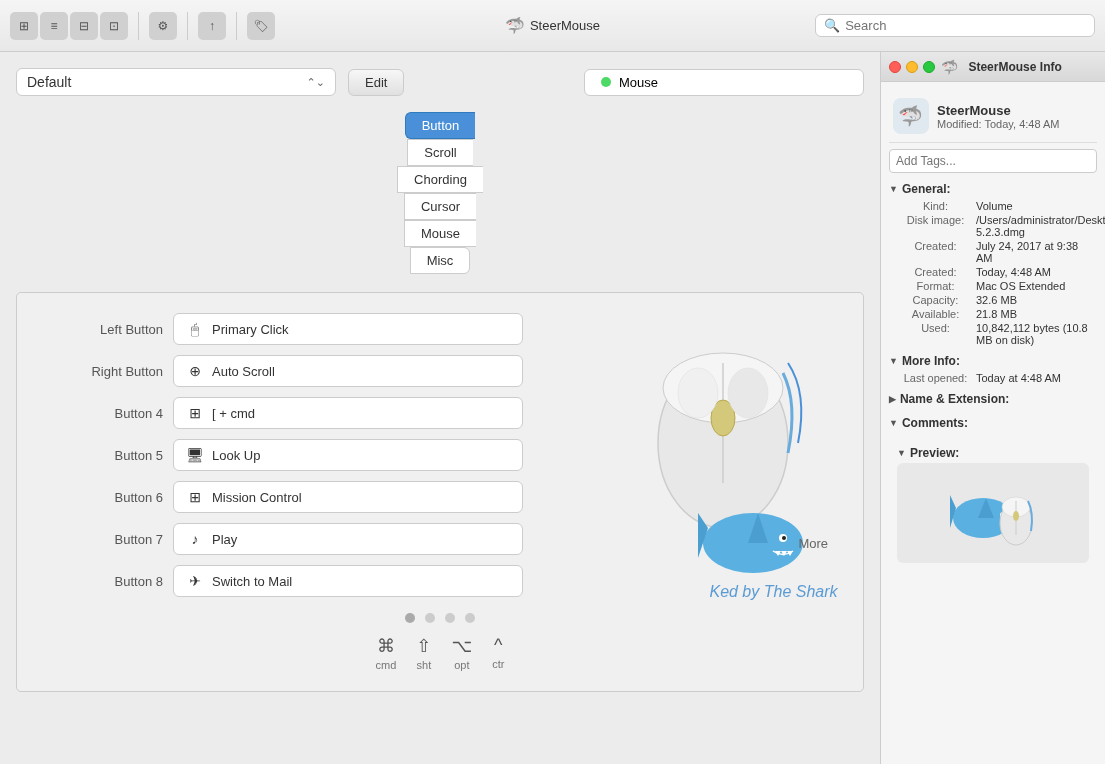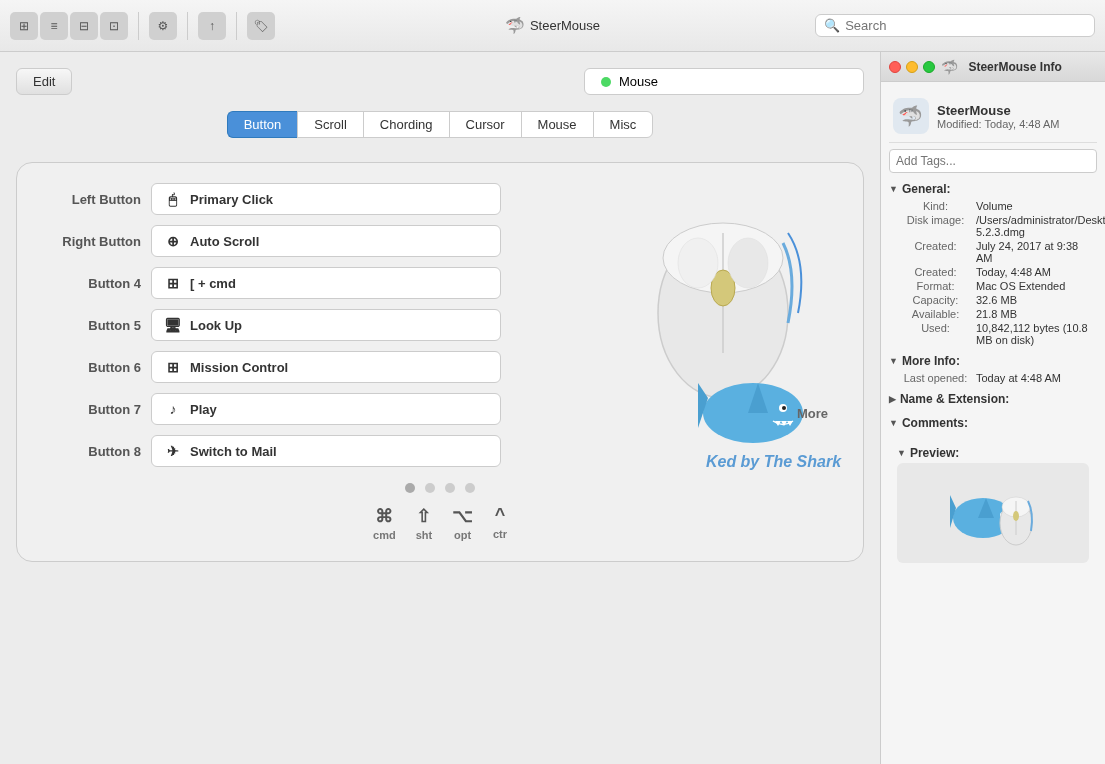--- a/index.html
+++ b/index.html
@@ -121,21 +121,22 @@
       border-radius: 50%;
       flex-shrink: 0;
     }
 
     
     .tab-bar {
       display: flex;
       align-items: center;
       justify-content: center;
       gap: 0;
-      margin-bottom: 24px;
+      margin-bottom: 18px;
+      flex-direction: column;
     }
     .tab {
       padding: 5px 16px;
       font-size: 13px;
       color: #333;
       cursor: pointer;
       background: white;
       border: 1px solid #ccc;
       border-right: none;
     }
@@ -143,25 +144,24 @@
     .tab:last-child { border-radius: 0 6px 6px 0; border-right: 1px solid #ccc; }
     .tab.active {
       background: #4a90d9;
       color: white;
       border-color: #2f7abd;
     }
 
     
     .content-area {
       background: #f0f0f0;
-      border-radius: 16px;
-      border: 1px solid #ccc;
-      padding: 20px 14px;
+      border-radius: 5px;
+      border: 1px solid #ccc;
+      padding: 20px 36px;
       position: relative;
-      font-weight: bold;
     }
 
     
     .button-row {
       display: flex;
       align-items: center;
       margin-bottom: 10px;
       gap: 10px;
     }
     .button-label {
@@ -399,20 +399,24 @@
     <span style="color:#999;font-size:13px;">🔍</span>
     <input type="text" placeholder="Search" style="">
   </div>
 </div>
 
 <div class="main-area">
 
   <div class="left-panel">
 
     <div class="profile-bar">
+      <div class="profile-select">
+        <span>Default</span>
+        <span class="chevron">⌃⌄</span>
+      </div>
       <button class="edit-btn">Edit</button>
 
       <div class="mouse-indicator">
         <div class="green-dot"></div>
         <span>Mouse</span>
       </div>
     </div>
 
     <div class="tab-bar">
       <div class="tab active">Button</div>

